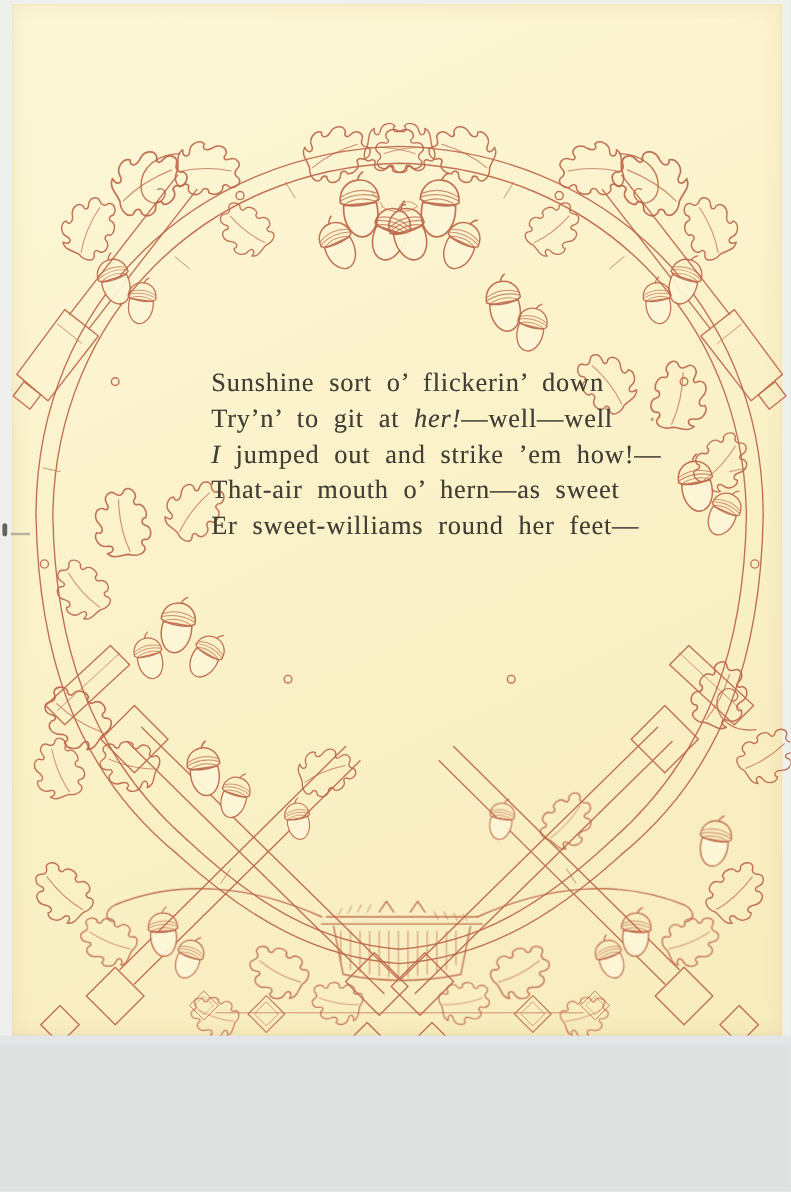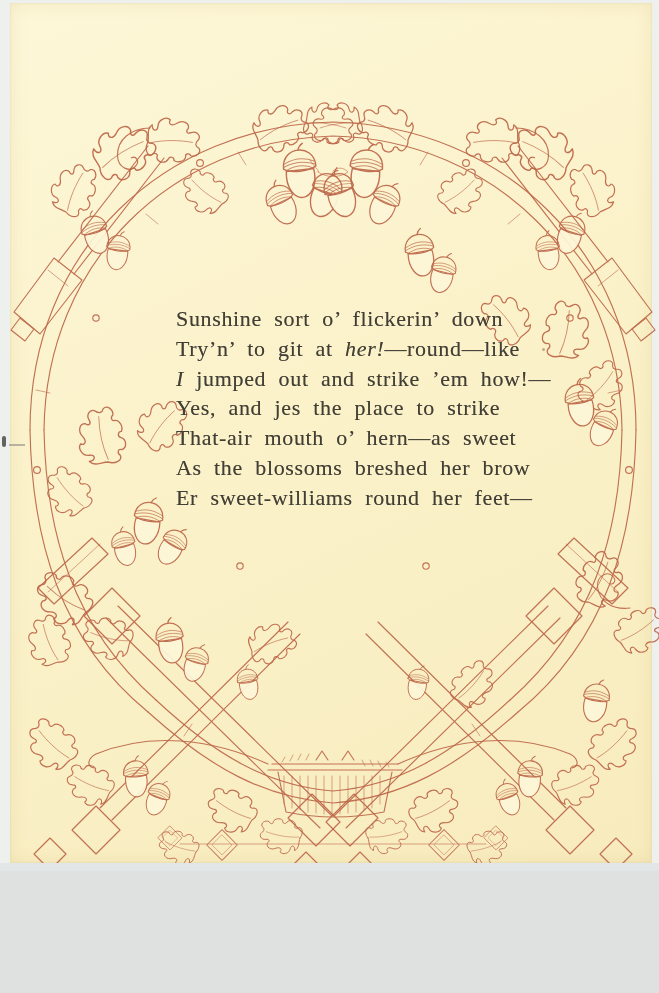--- a/index.html
+++ b/index.html
@@ -209,25 +209,23 @@
 
       <use href="#leaf" transform="translate(252,652) rotate(-30) scale(.95)"></use>
       <use href="#leaf" transform="translate(458,700) rotate(140) scale(-.95,.95)"></use>
       <use href="#acorn" transform="translate(248,682) rotate(-10) scale(.8)"></use>
       <use href="#acorn" transform="translate(418,682) rotate(10) scale(.8)"></use>
     </g>
   </svg>
 
   <div class="poem">
       <div class="poem-line"><span>Sunshine sort o’ flickerin’ down</span></div>
-      <div class="poem-line"><span>Try’n’ to git at </span><em>her!</em><span>—round—like</span></div>
+      <div class="poem-line"><span>Try’n’ to git at </span><em>her!</em><span>—well—well</span></div>
       <div class="poem-line"><em>I</em><span> jumped out and strike ’em how!—</span></div>
-      <div class="poem-line"><span>Yes, and jes the place to strike</span></div>
       <div class="poem-line"><span>That-air mouth o’ hern—as sweet</span></div>
-      <div class="poem-line"><span>As the blossoms breshed her brow</span></div>
       <div class="poem-line"><span>Er sweet-williams round her feet—</span></div>
     </div>
 
   <div class="artifact-exclaim"></div>
   <div class="artifact-dash"></div>
   <div class="artifact-dot"></div>
   <div class="edge-bottom"></div>
 </div>
 
 </body></html>

